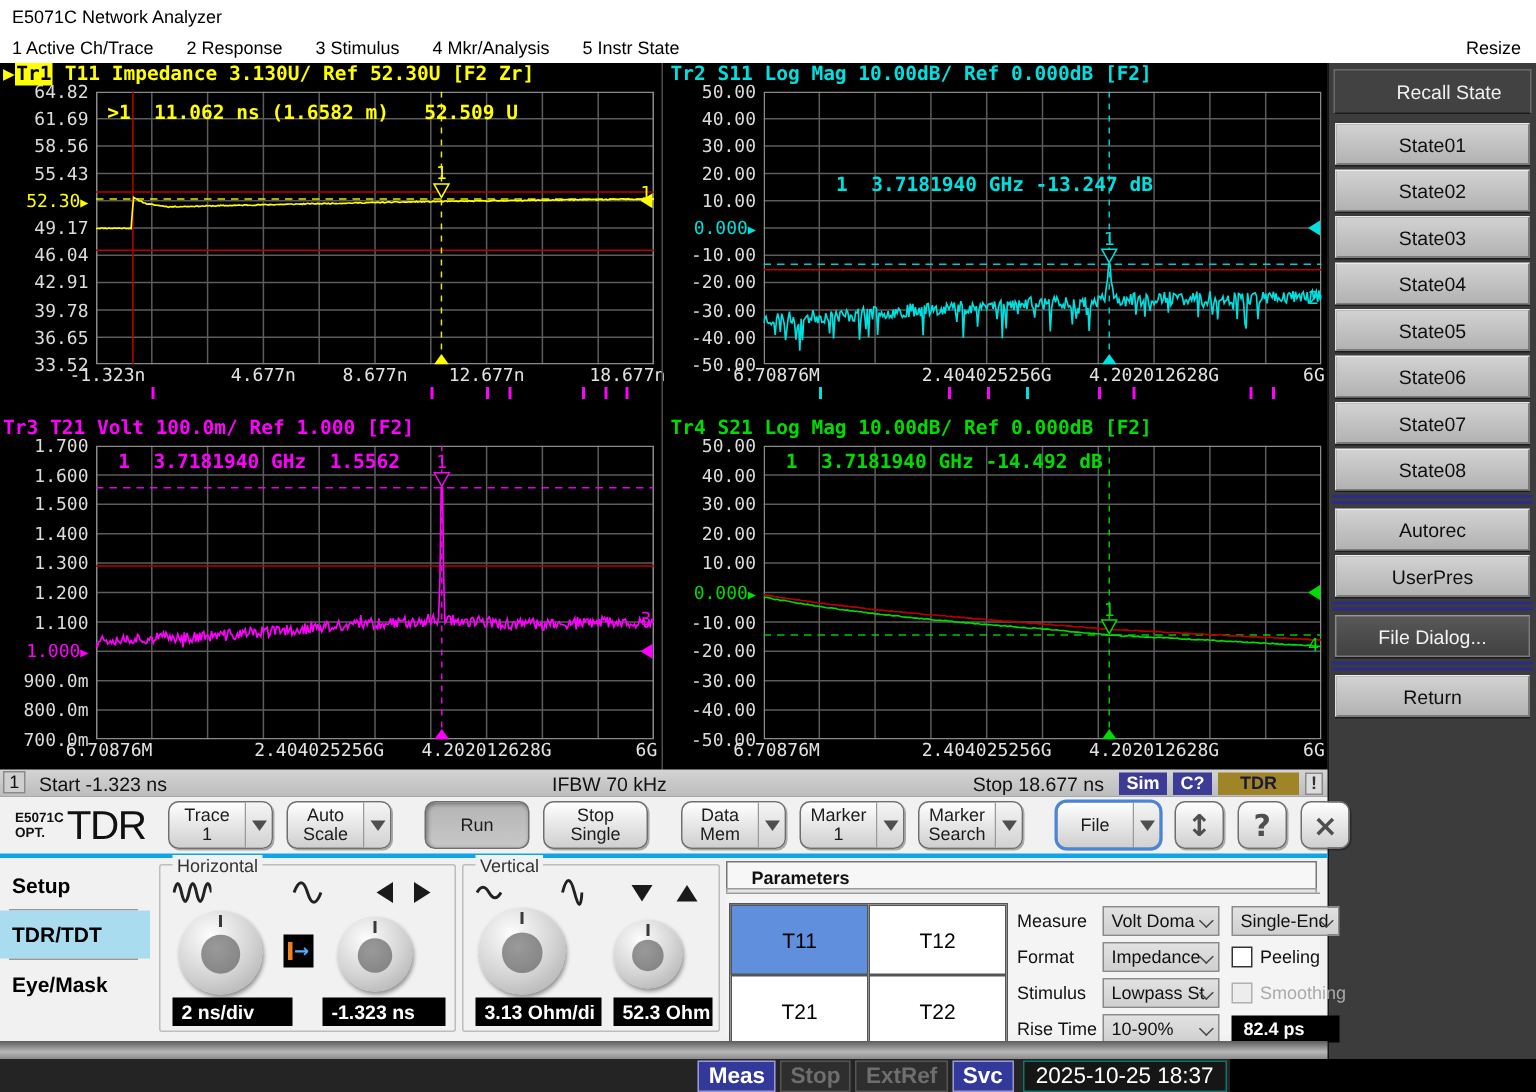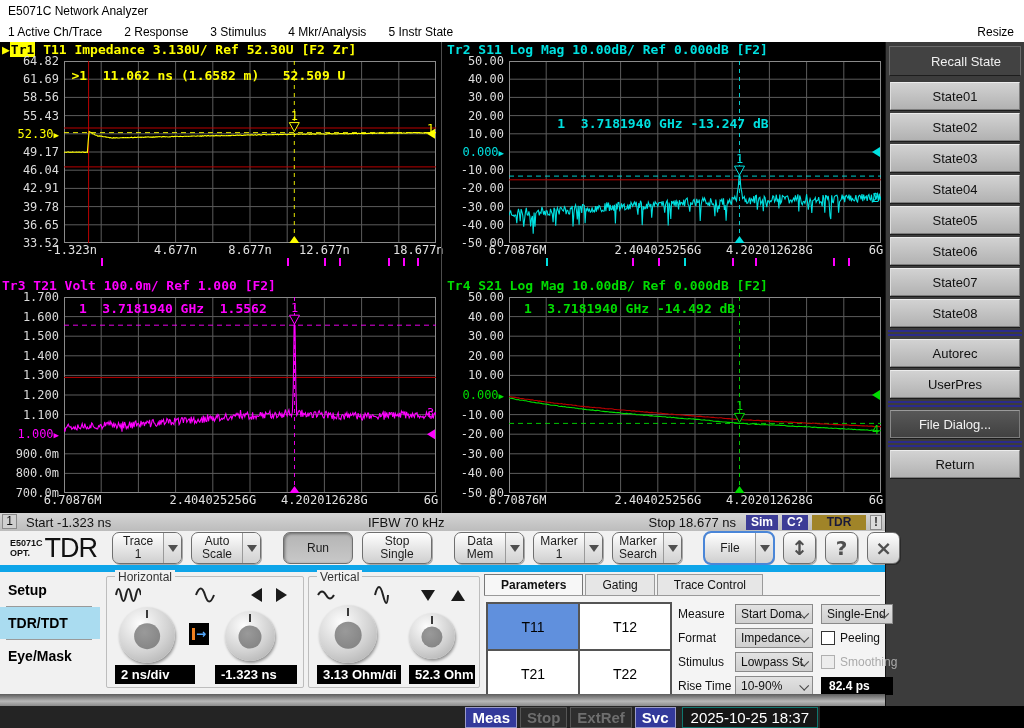--- a/index.html
+++ b/index.html
@@ -39,21 +39,21 @@
   .sb-ch{position:absolute;left:2px;top:1px;width:15px;height:15px;background:#cfcfcf;border:1px solid #8a8a8a;box-sizing:border-box;text-align:center;font-size:12px;line-height:13px;}
   .sb-start{position:absolute;left:26px;top:2px;}
   .sb-ifbw{position:absolute;left:368px;top:2px;}
   .sb-right{position:absolute;right:3px;top:1px;display:flex;align-items:center;gap:4px;height:16px;}
   .sb-stop{margin-right:6px;margin-top:1px;}
   .sb-badge{font:bold 12px "Liberation Sans",sans-serif;height:15px;line-height:15px;padding:0 5px;}
   .sb-badge.navy{background:#3c3c96;color:#fff;}
   .sb-badge.gold{background:#a08428;color:#1a1a3a;min-width:44px;text-align:center;}
   .sb-badge.plain{background:#dcdcdc;color:#333;border:1px solid #8a8a8a;padding:0 3px;height:13px;line-height:13px;}
   
-  .toolbar{position:absolute;left:0;top:531px;width:885px;height:41px;background:#f1f1f1;border-bottom:7px solid #0ea5e9;display:flex;align-items:center;box-sizing:border-box;padding-left:10px;}
+  .toolbar{position:absolute;left:0;top:531px;width:885px;height:41px;background:#f1f1f1;border-bottom:3px solid #0ea5e9;display:flex;align-items:center;box-sizing:border-box;padding-left:10px;}
   .logo{display:flex;align-items:center;width:102px;flex:none;color:#111;}
   .logo .l1{font:bold 9px/9px "Liberation Sans",sans-serif;}
   .logo .l2{font:bold 9px/10px "Liberation Sans",sans-serif;}
   .logo .lmain{font:27px/27px "Liberation Sans",sans-serif;letter-spacing:-1px;margin-left:2px;}
   .tbtn{position:relative;height:32px;min-width:70px;border:1px solid #6f6f6f;border-radius:7px;background:linear-gradient(180deg,#ffffff,#e9e9e9 45%,#cfcfcf);box-shadow:1px 1px 0 rgba(0,0,0,.3),inset 0 1px 0 #fff;display:flex;align-items:stretch;margin-right:9px;cursor:pointer;box-sizing:border-box;}
   .tbtn .lab{flex:1;display:flex;align-items:center;justify-content:center;text-align:center;font:12px/13px "Liberation Sans",sans-serif;color:#1c1c1c;white-space:pre;padding:0 6px;}
   .tbtn .drop{width:17px;border-left:1px solid #9a9a9a;display:flex;align-items:center;justify-content:center;background:linear-gradient(180deg,#f5f5f5,#d2d2d2);border-radius:0 6px 6px 0;}
   .tri-dn{width:0;height:0;border-left:5px solid transparent;border-right:5px solid transparent;border-top:7px solid #4f4f4f;}
   .tbtn.pressed{background:linear-gradient(180deg,#b4b4b4,#c8c8c8);box-shadow:inset 1px 1px 3px rgba(0,0,0,.4);}
   .tbtn.focused{outline:2px solid #4a86d8;outline-offset:-1px;}
@@ -78,21 +78,21 @@
   .mjump{position:absolute;width:20px;height:22px;background:#000;display:flex;align-items:center;justify-content:center;cursor:pointer;}
   .mjump .bar{width:3px;height:12px;background:#f08020;margin-right:1px;}
   .mjump .arr{color:#55aaff;font:bold 12px "DejaVu Sans",sans-serif;}
   .tri{width:0;height:0;display:inline-block;}
   .tri.left{border-top:7px solid transparent;border-bottom:7px solid transparent;border-right:11px solid #1a1a1a;}
   .tri.right{border-top:7px solid transparent;border-bottom:7px solid transparent;border-left:11px solid #1a1a1a;}
   .tri.up{border-left:7px solid transparent;border-right:7px solid transparent;border-bottom:11px solid #1a1a1a;}
   .tri.down{border-left:7px solid transparent;border-right:7px solid transparent;border-top:11px solid #1a1a1a;}
   
   .params{position:absolute;left:484px;top:2px;width:396px;height:116px;}
-  .ptabs{display:flex;height:21px;font:12px "Liberation Sans",sans-serif;}
+  .ptabs{display:flex;height:21px;font:12px "Liberation Sans",sans-serif;flex-direction:column;}
   .ptab{padding:3px 16px 0;border:1px solid #9a9a9a;border-bottom:none;background:#e6e6e6;margin-right:2px;cursor:pointer;color:#111;}
   .ptab.active{background:#f7f7f7;border-color:#777;position:relative;z-index:2;font-weight:bold;}
   .pbody{position:absolute;left:0;top:21px;right:0;bottom:0;border-top:1px solid #9a9a9a;background:#f4f4f4;display:flex;padding:6px 0 0 2px;box-sizing:border-box;}
   .tmatrix{width:184px;height:94px;display:grid;grid-template-columns:1fr 1fr;grid-template-rows:1fr 1fr;border:1px solid #555;flex:none;}
   .tcell{border:1px solid #555;background:#fff;display:flex;align-items:center;justify-content:center;font:14px "Liberation Sans",sans-serif;color:#000;cursor:pointer;}
   .tcell.sel{background:#6090dd;}
   .prows{flex:1;padding-left:6px;font:12px "Liberation Sans",sans-serif;color:#111;}
   .prow{display:flex;align-items:center;height:23px;margin-bottom:1px;}
   .plab{width:57px;flex:none;}
   .dd{height:20px;background:linear-gradient(#e2e2e2,#cfcfcf);border:1px solid #8a8a8a;display:flex;align-items:center;box-sizing:border-box;padding-left:5px;cursor:pointer;position:relative;white-space:nowrap;overflow:hidden;}
@@ -551,21 +551,21 @@
         <div class="tmatrix" id="t-matrix">
             <div class="tcell sel">T11</div>
             <div class="tcell">T12</div>
             <div class="tcell">T21</div>
             <div class="tcell">T22</div>
           </div>
         <div class="prows">
           <div class="prow">
             <span class="plab">Measure</span>
             <span class="dd dd1">
-                <span>Start Doma</span>
+                <span>Volt Doma</span>
                 <span class="chev"></span>
               </span>
             <span class="dd dd2">
                 <span>Single-End</span>
                 <span class="chev"></span>
               </span>
           </div>
           <div class="prow">
             <span class="plab">Format</span>
             <span class="dd dd1">

